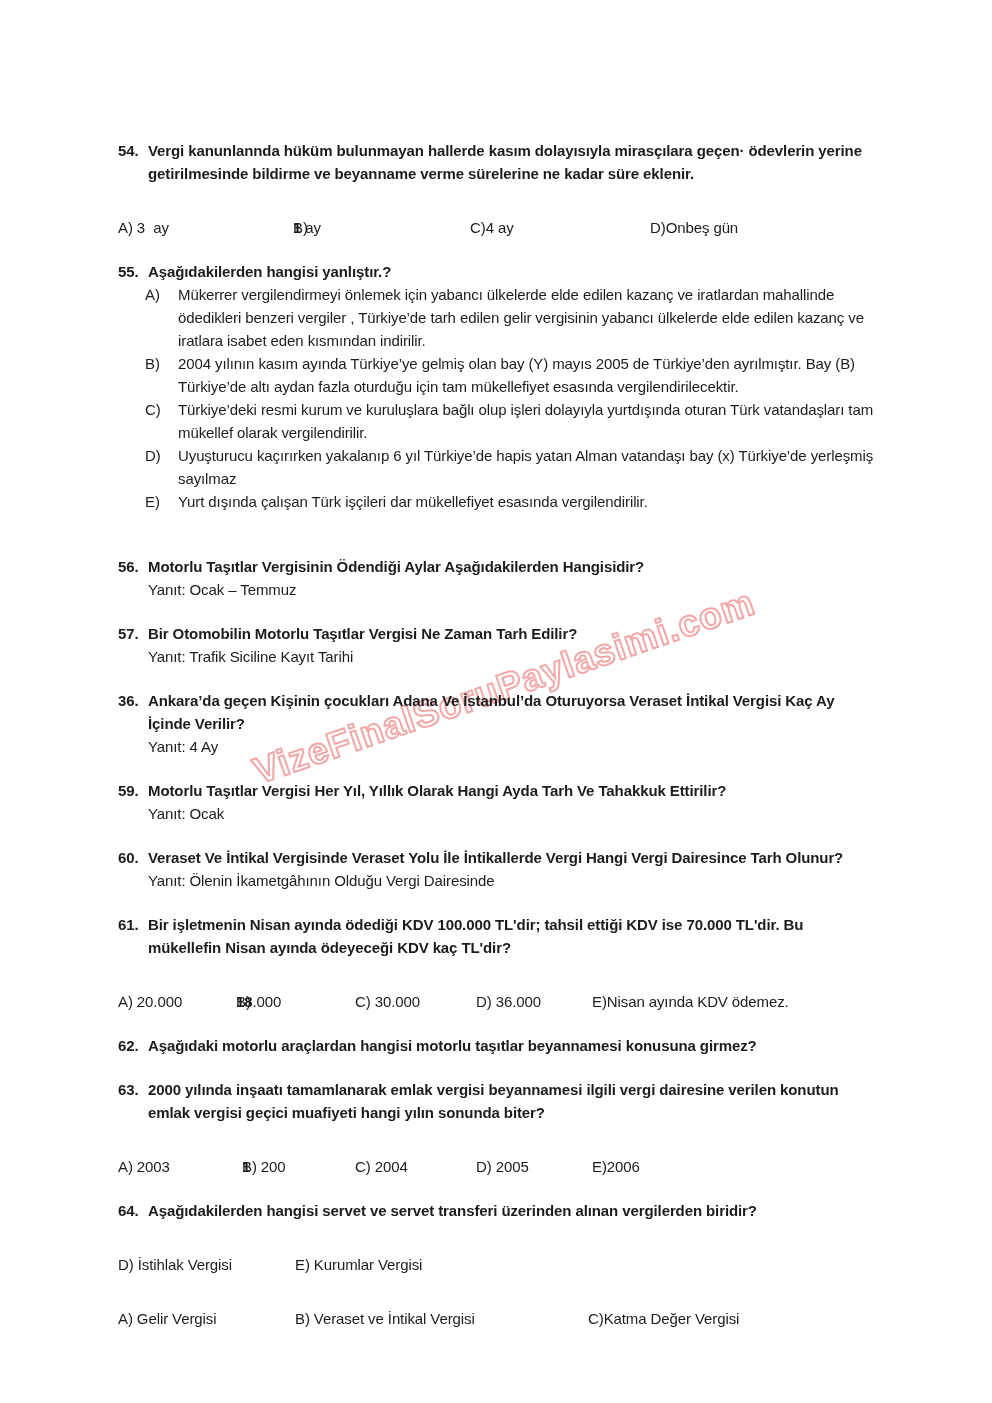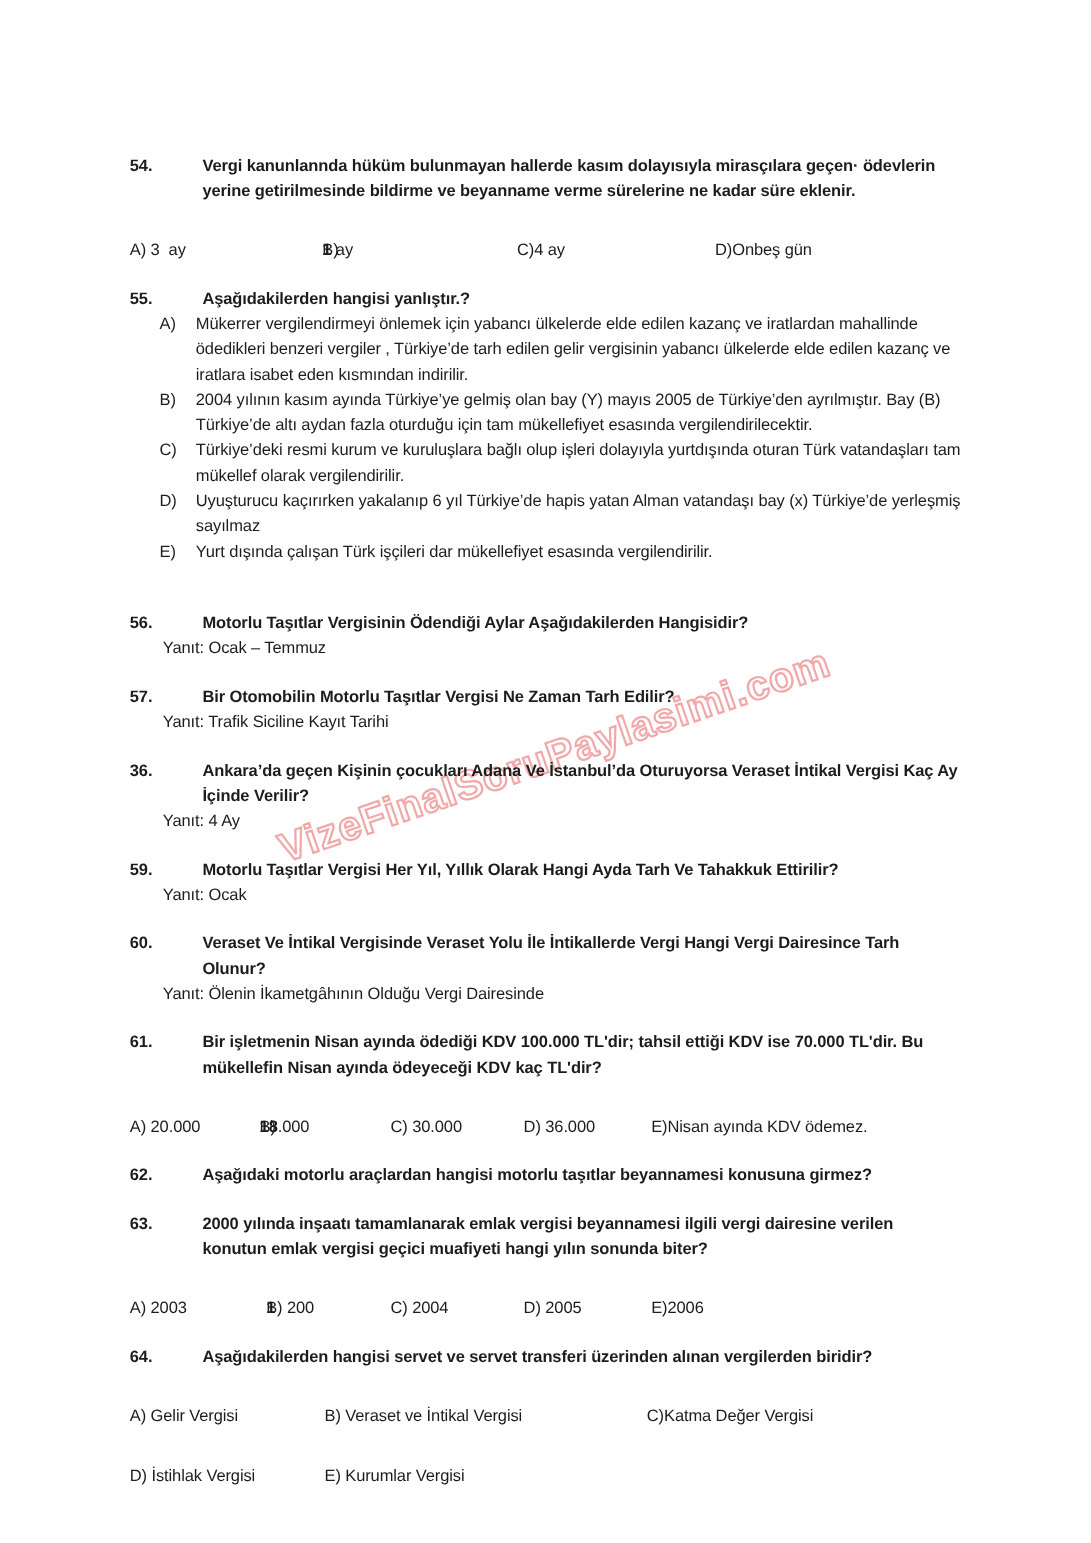--- a/index.html
+++ b/index.html
@@ -29,21 +29,21 @@
     position:absolute;
     left:118px;top:139px;
     width:756px;
     z-index:1;
     font-size:15px;
     line-height:23px;
     letter-spacing:-0.1px;
   }
   .q{margin-bottom:21px;}
   .q-gap-big{margin-bottom:42px;}
-  .qhead{display:flex;font-weight:bold;gap:36px;}
+  .qhead{display:flex;font-weight:bold;}
   .qnum{flex:0 0 30px;}
   .qtext{flex:1;}
   .optrow{position:relative;height:23px;margin-top:31px;}
   .optrow span{position:absolute;top:0;white-space:pre;}
   .ansline{margin-left:30px;white-space:pre-wrap;}
   .item{display:flex;margin-left:27px;}
   .letter{flex:0 0 33px;}
   .itext{flex:1;}
   b{font-weight:bold;}
 </style>
@@ -168,23 +168,23 @@
       <span style="left:474px">E)2006</span>
     </div>
   </section>
 
   <section class="q">
     <div class="qhead">
       <span class="qnum">64.</span>
       <span class="qtext">Aşağıdakilerden hangisi servet ve servet transferi üzerinden alınan vergilerden biridir?</span>
     </div>
     <div class="optrow">
+      <span style="left:0">D) İstihlak Vergisi</span>
+      <span style="left:177px">E) Kurumlar Vergisi</span>
+    </div>
+    <div class="optrow">
       <span style="left:0">A) Gelir Vergisi</span>
       <span style="left:177px">B) Veraset ve İntikal Vergisi</span>
       <span style="left:470px">C)Katma Değer Vergisi</span>
-    </div>
-    <div class="optrow">
-      <span style="left:0">D) İstihlak Vergisi</span>
-      <span style="left:177px">E) Kurumlar Vergisi</span>
     </div>
   </section>
 
 </div>
 
 </body></html>

